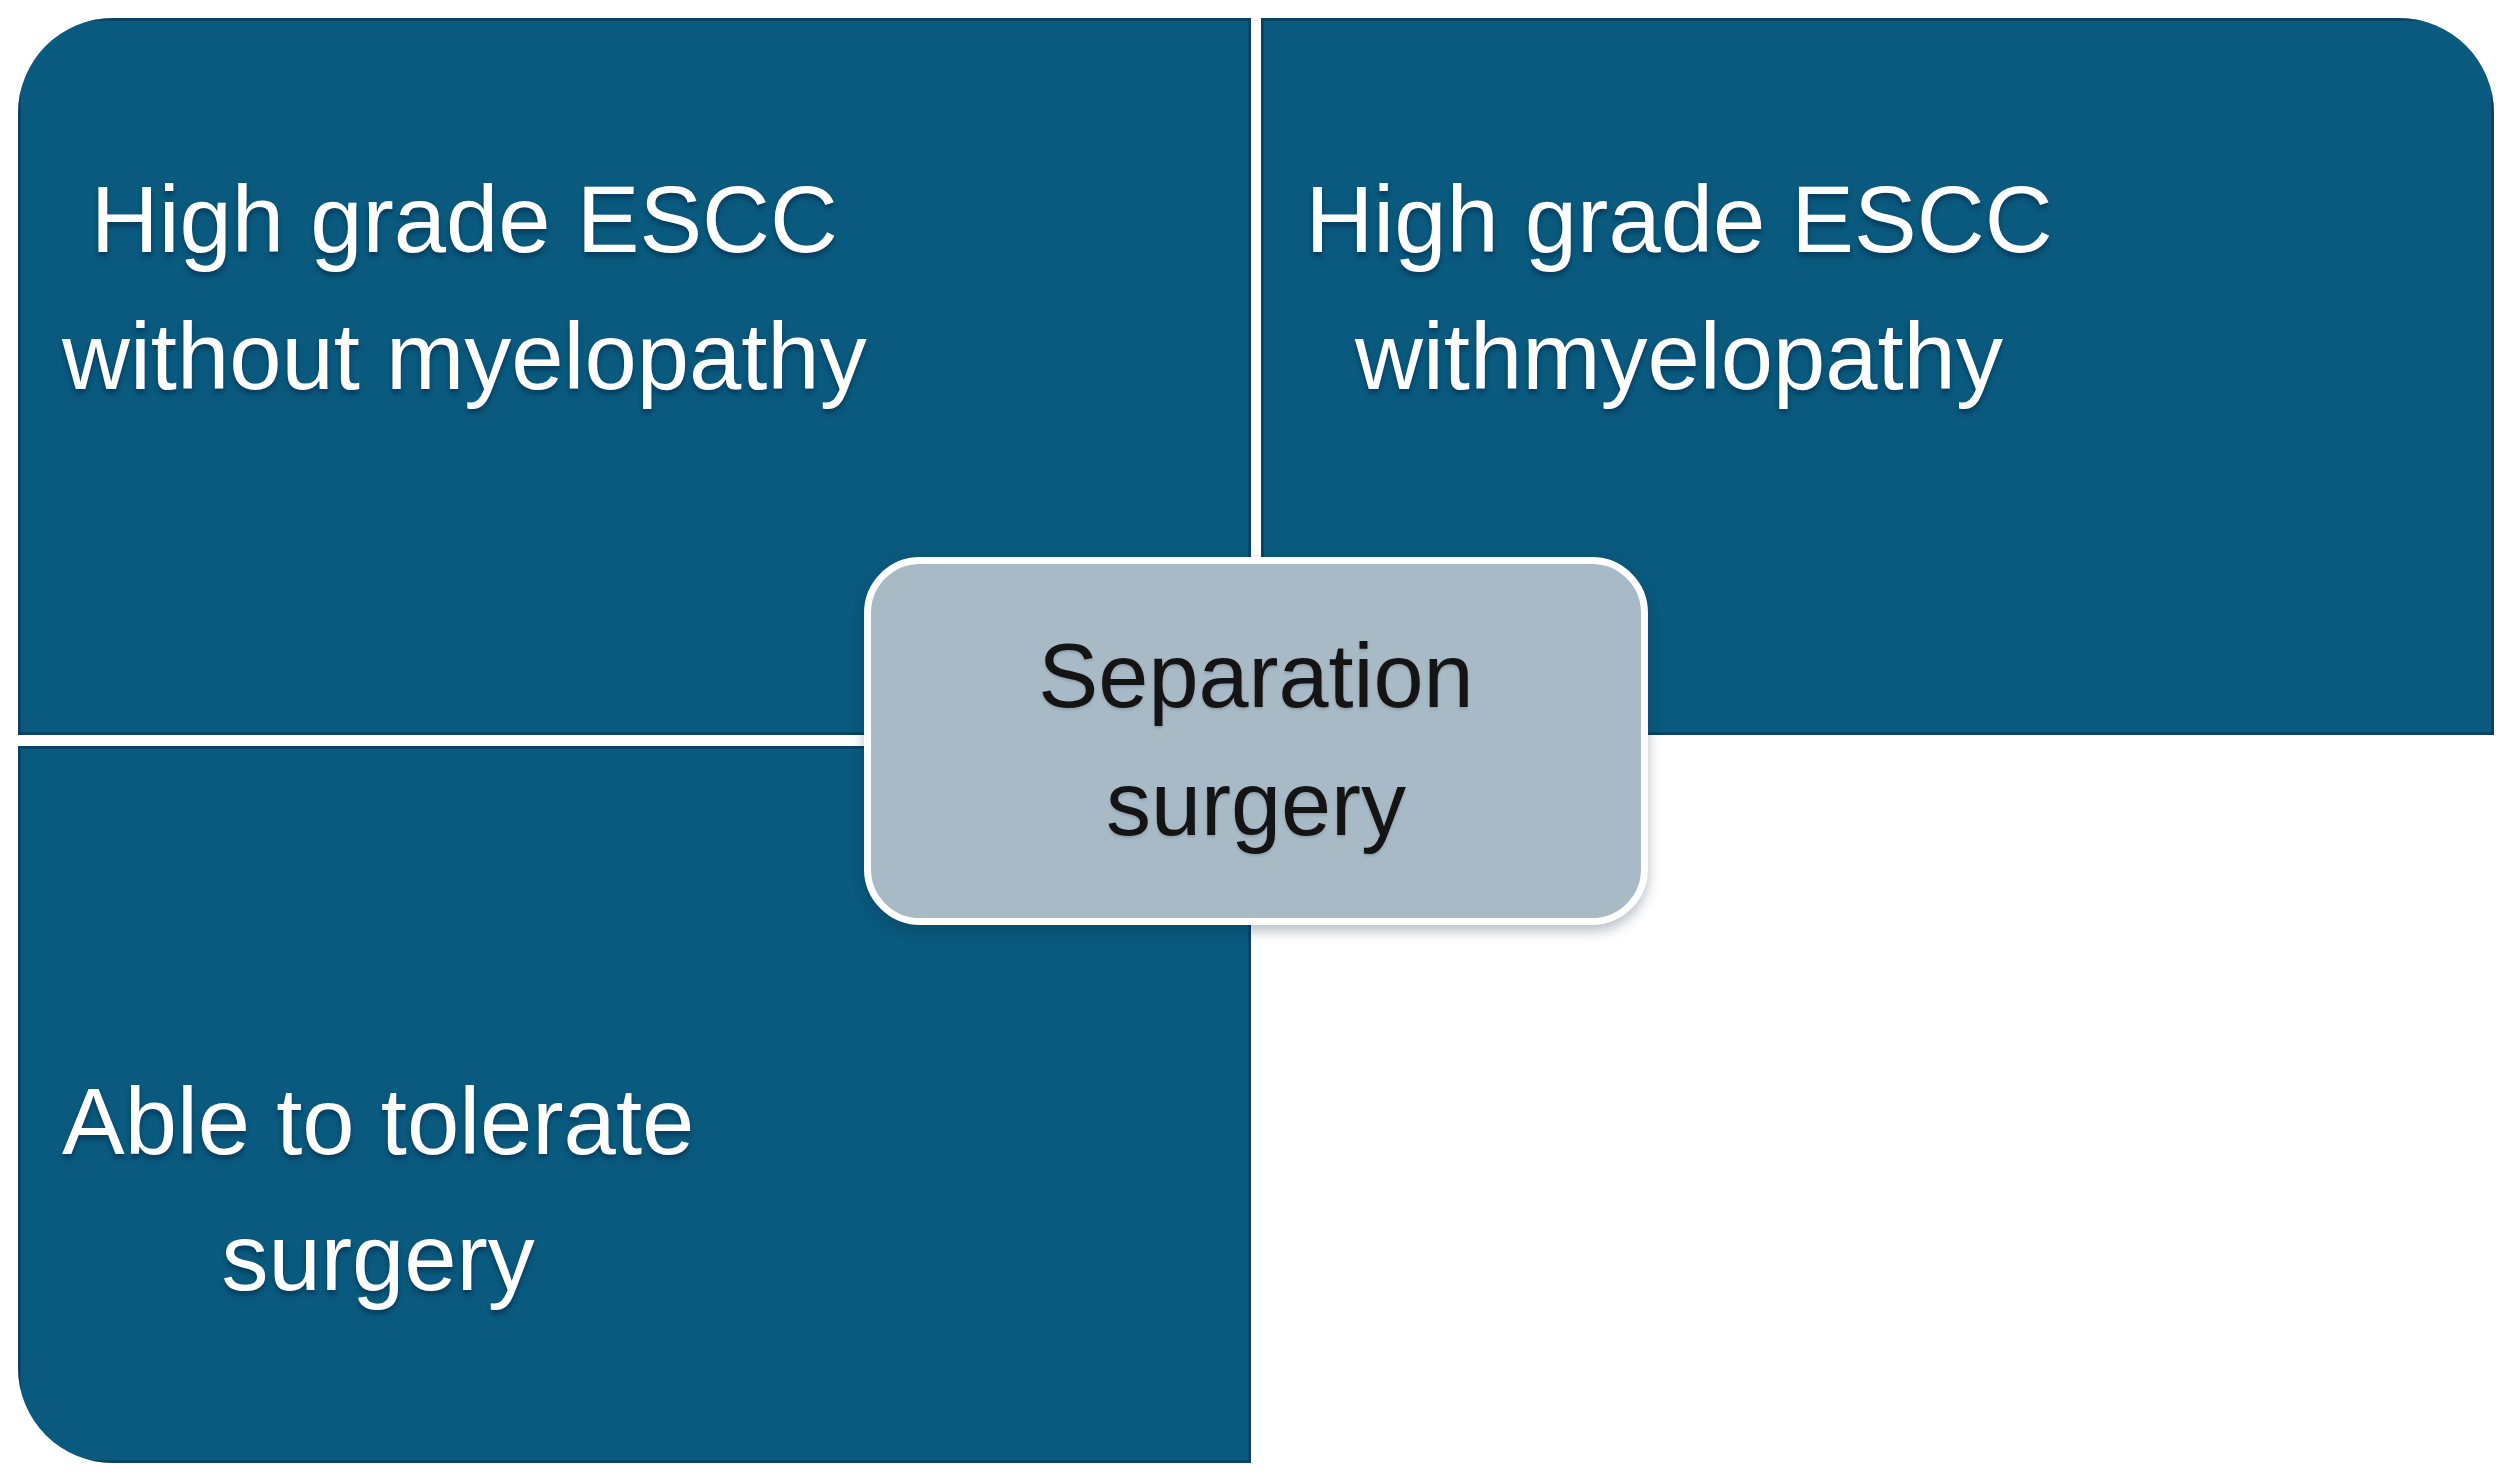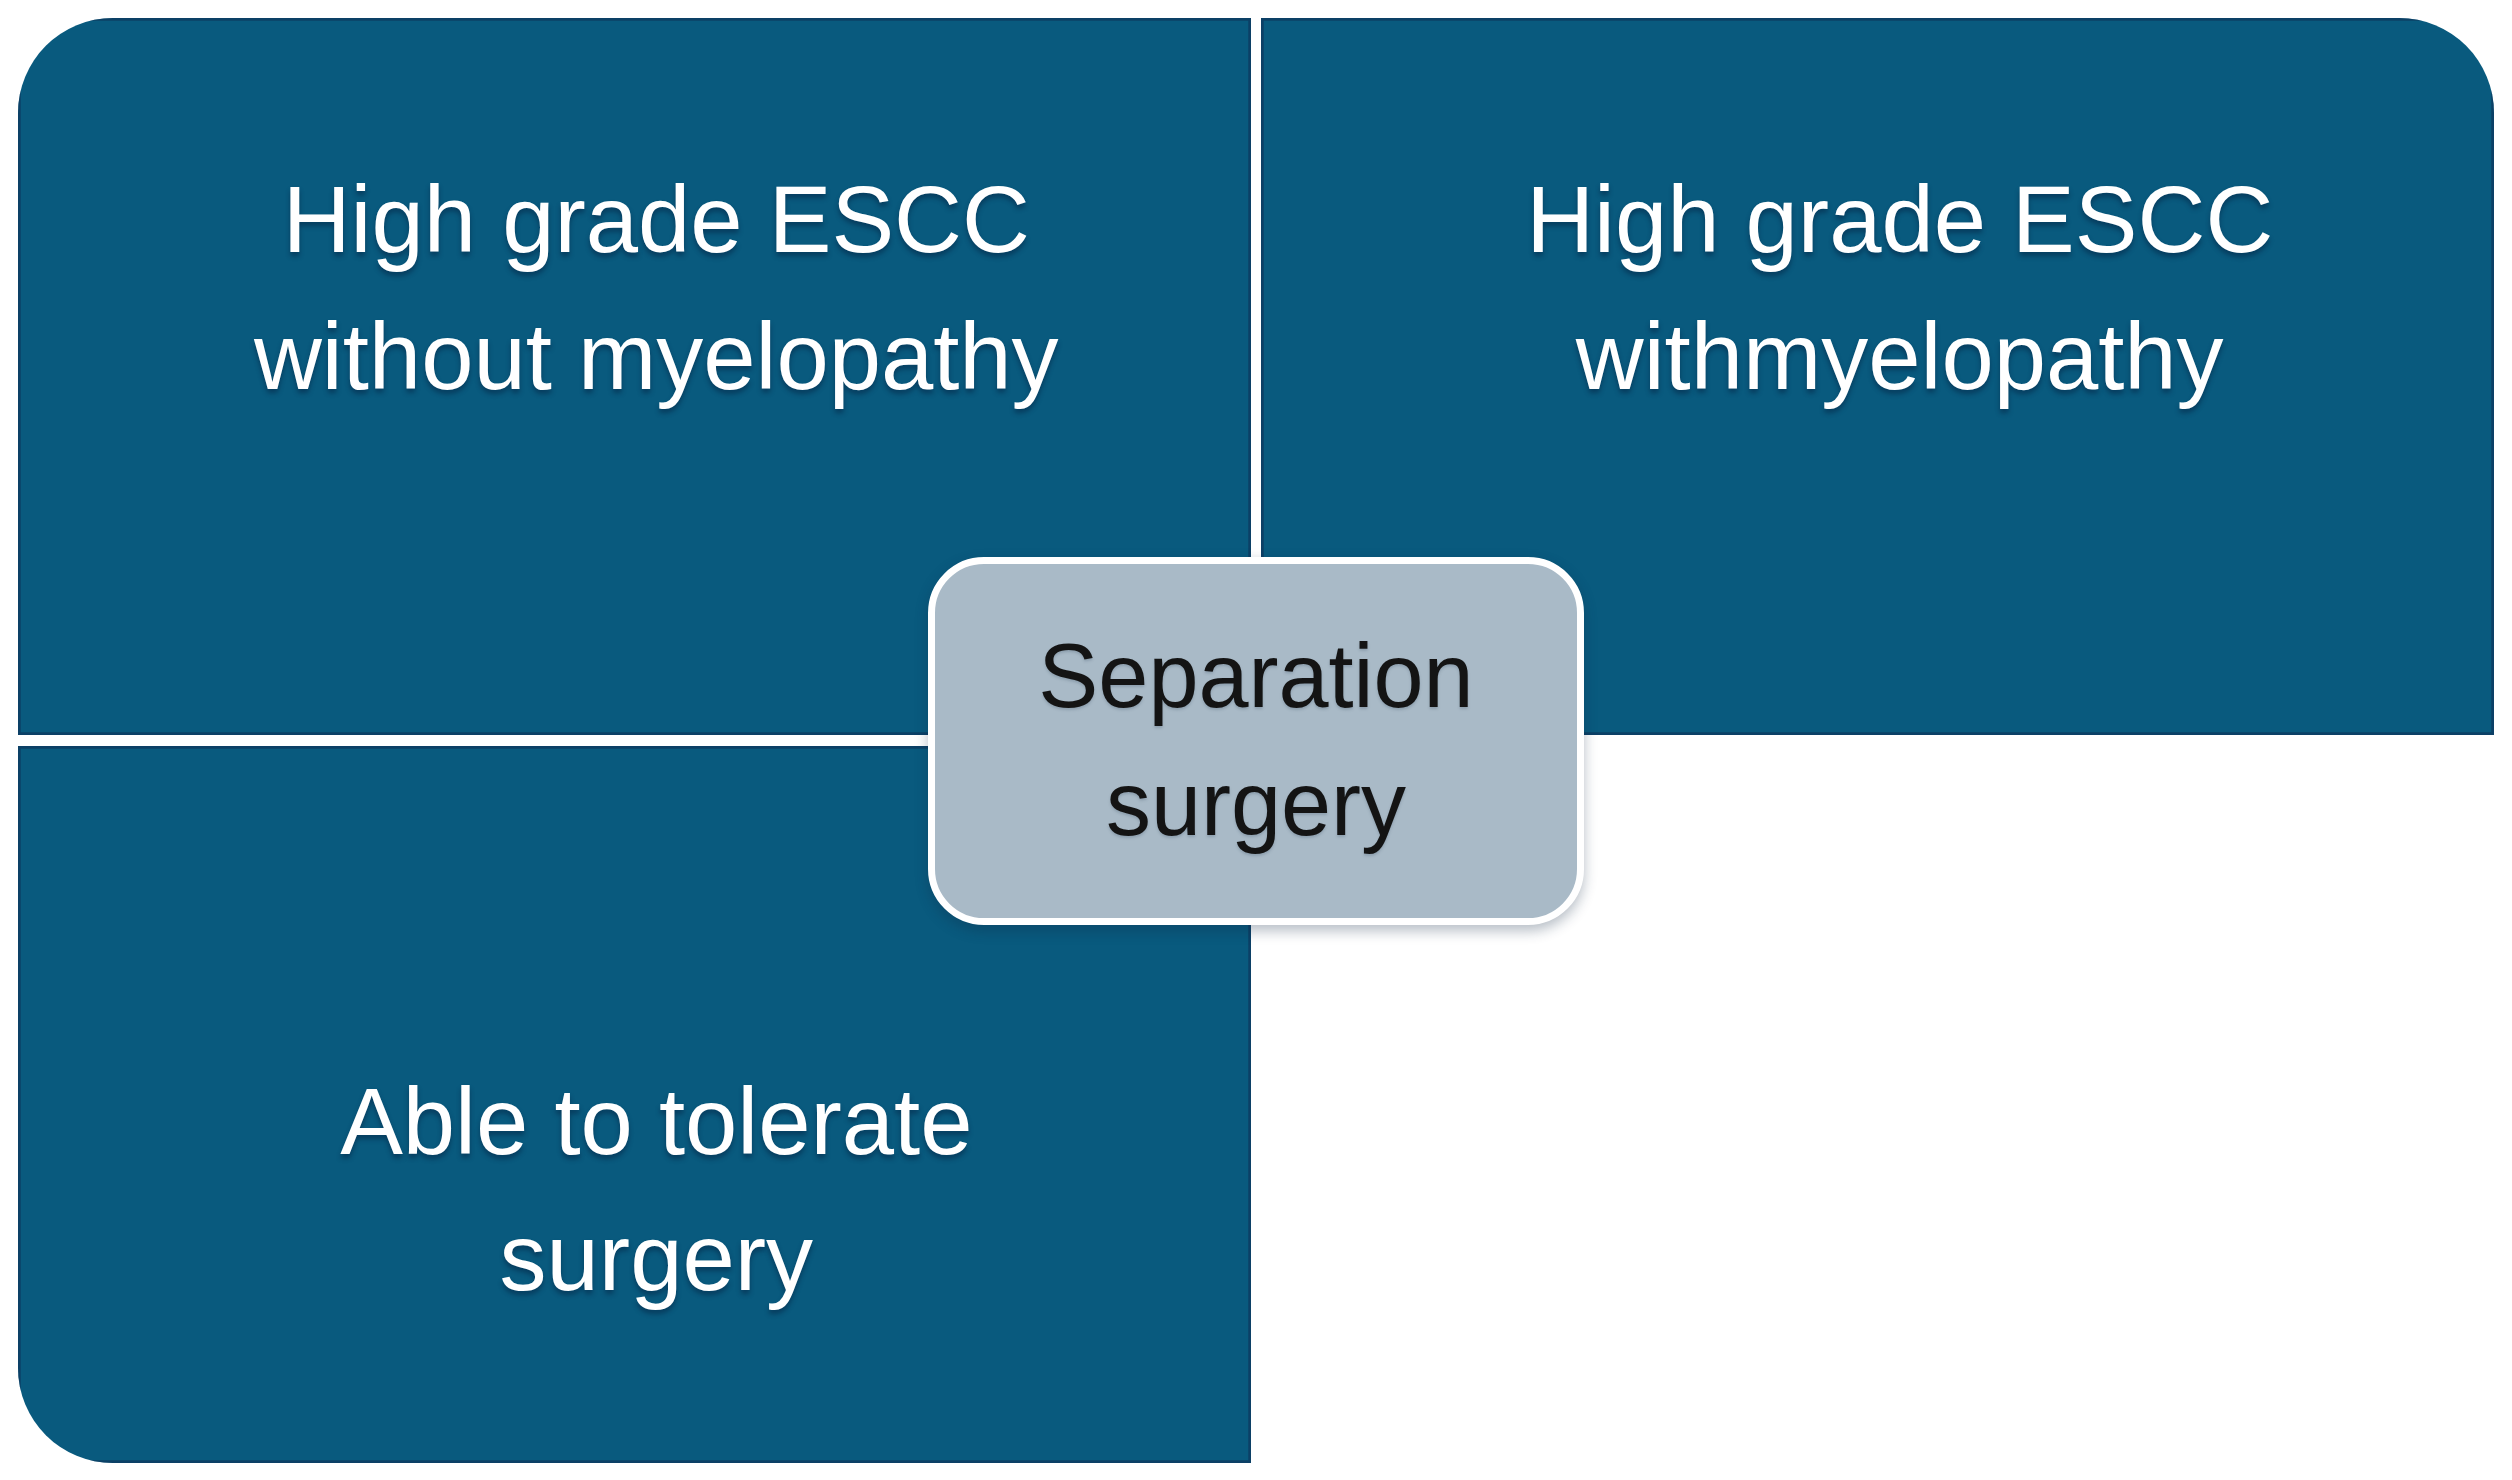--- a/index.html
+++ b/index.html
@@ -28,40 +28,39 @@
     grid-template-rows: 1fr 1fr;
     gap: 10.8px;
     border-radius: 95px;
     overflow: hidden;
   }
   .quad {
     background: #095A7E;
     box-shadow: inset 0 0 0 2.7px rgba(14, 44, 82, 0.55);
     display: flex;
     align-items: center;
-    justify-content: center;
     text-align: center;
     color: #ffffff;
     font-size: 94px;
     line-height: 1.45;
     box-sizing: border-box;
     padding-left: 44px;
   }
   .quad .label {
     white-space: pre-line;
     text-shadow: 0 3.6px 5.4px rgba(5, 25, 55, 0.45);
   }
   .quad.top { padding-bottom: 176px; }
   .quad.bottom { padding-top: 171px; }
   .center-node {
     position: absolute;
     left: 50%;
     top: 50%;
     transform: translate(-50%, -50%);
-    width: 656px;
+    width: 784px;
     height: 368px;
     box-sizing: border-box;
     background: #A9BAC7;
     border: 7.2px solid #ffffff;
     border-radius: 56px;
     display: flex;
     align-items: center;
     justify-content: center;
     text-align: center;
     color: #141414;

